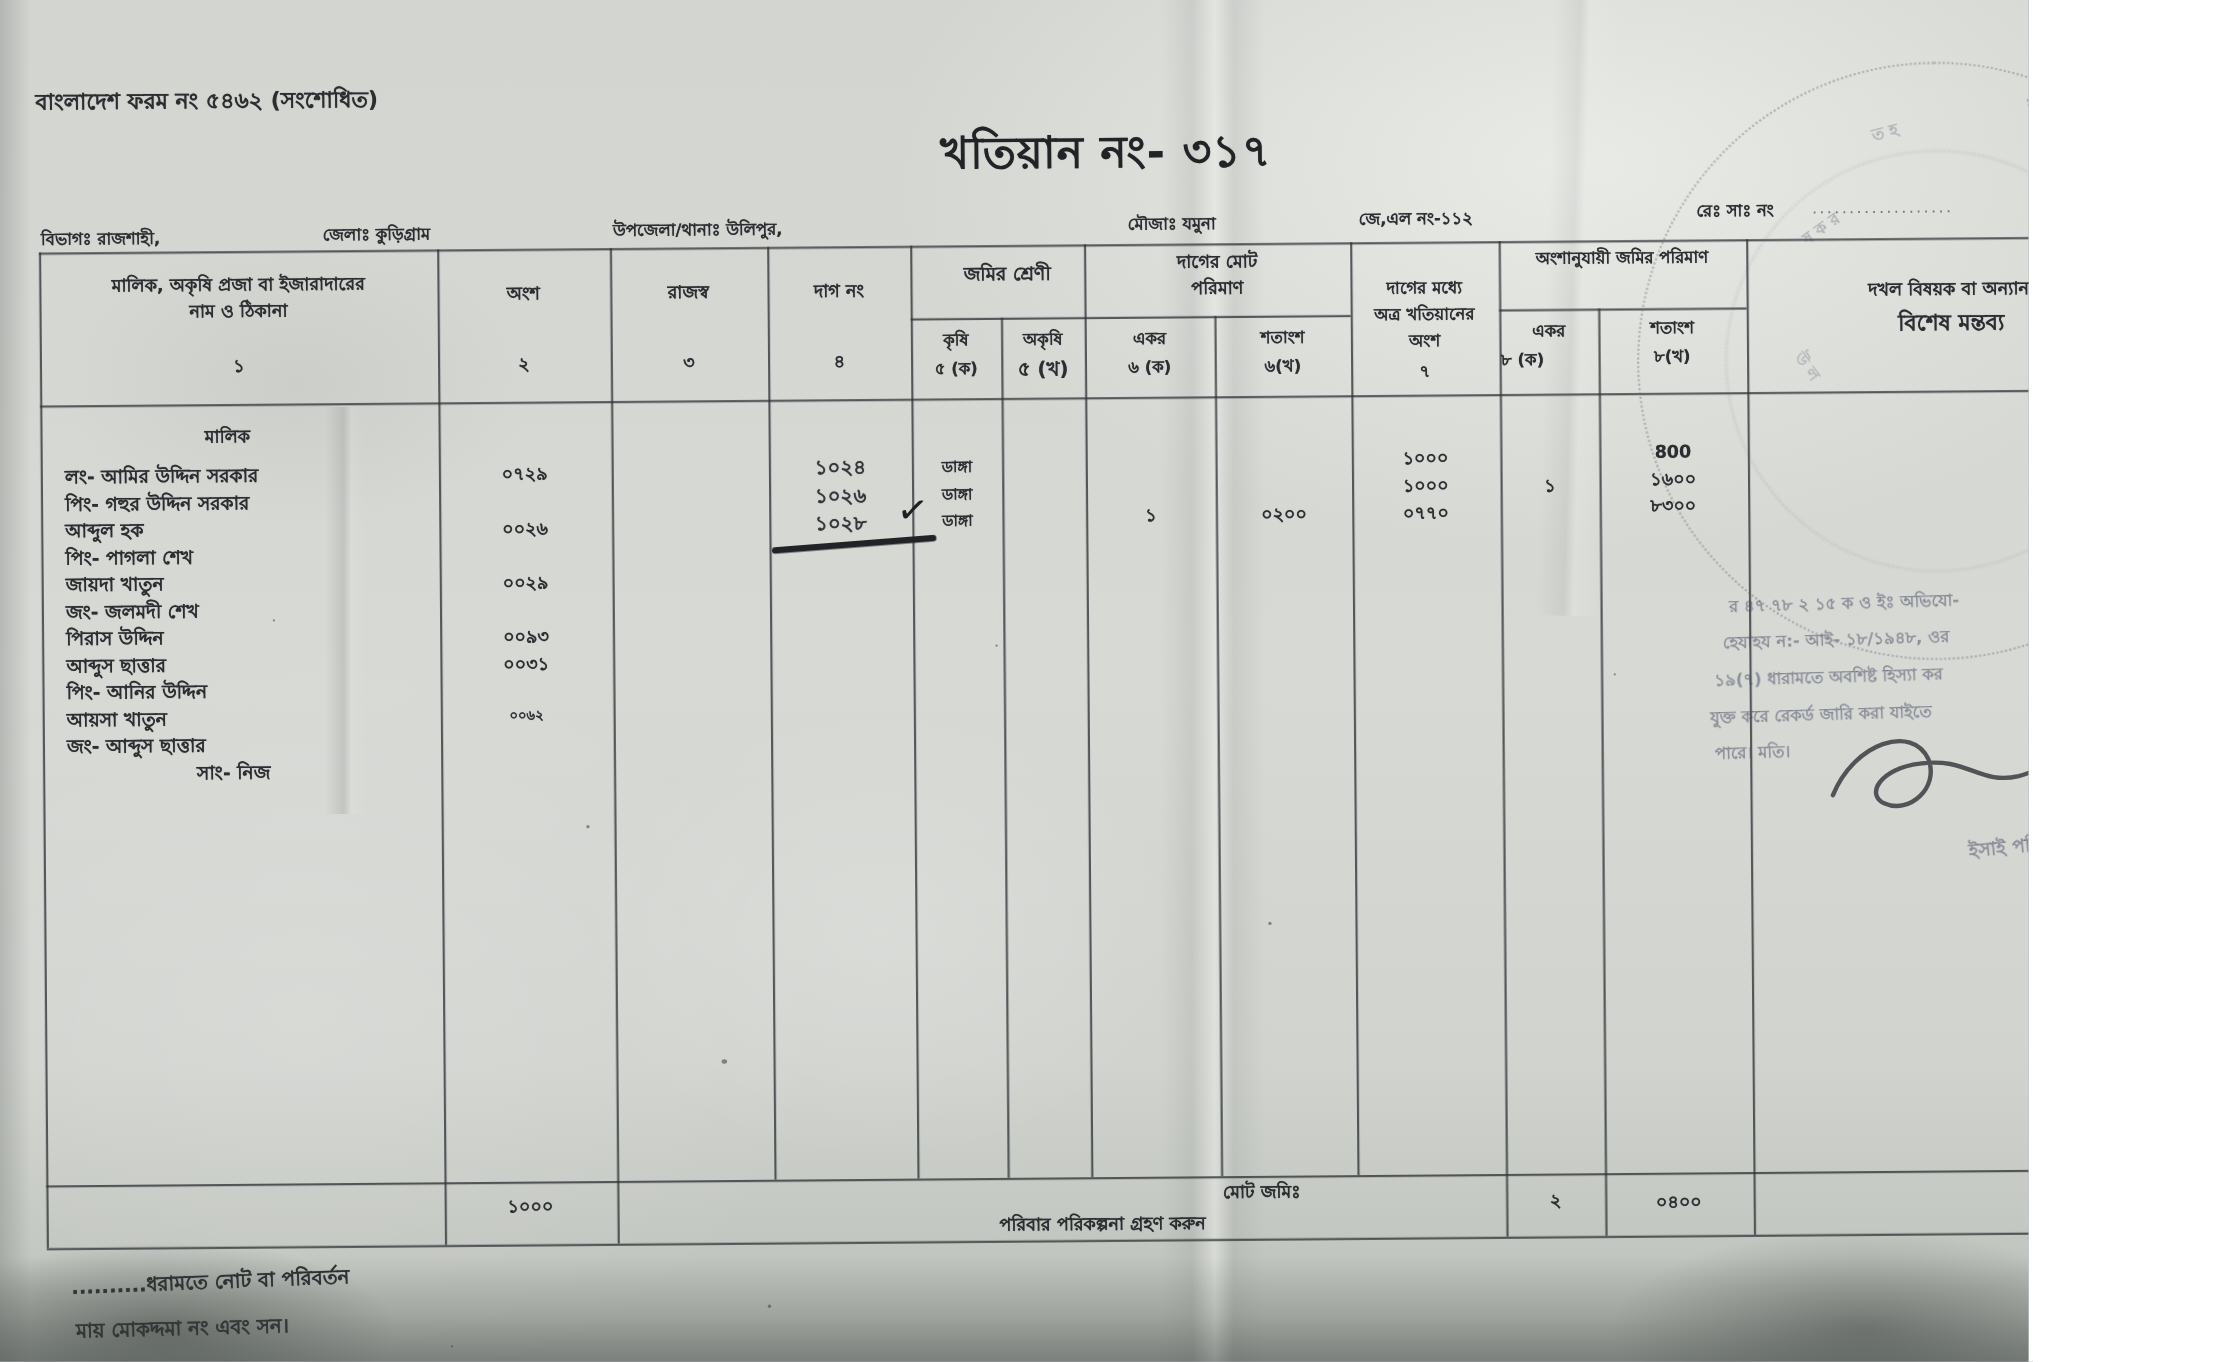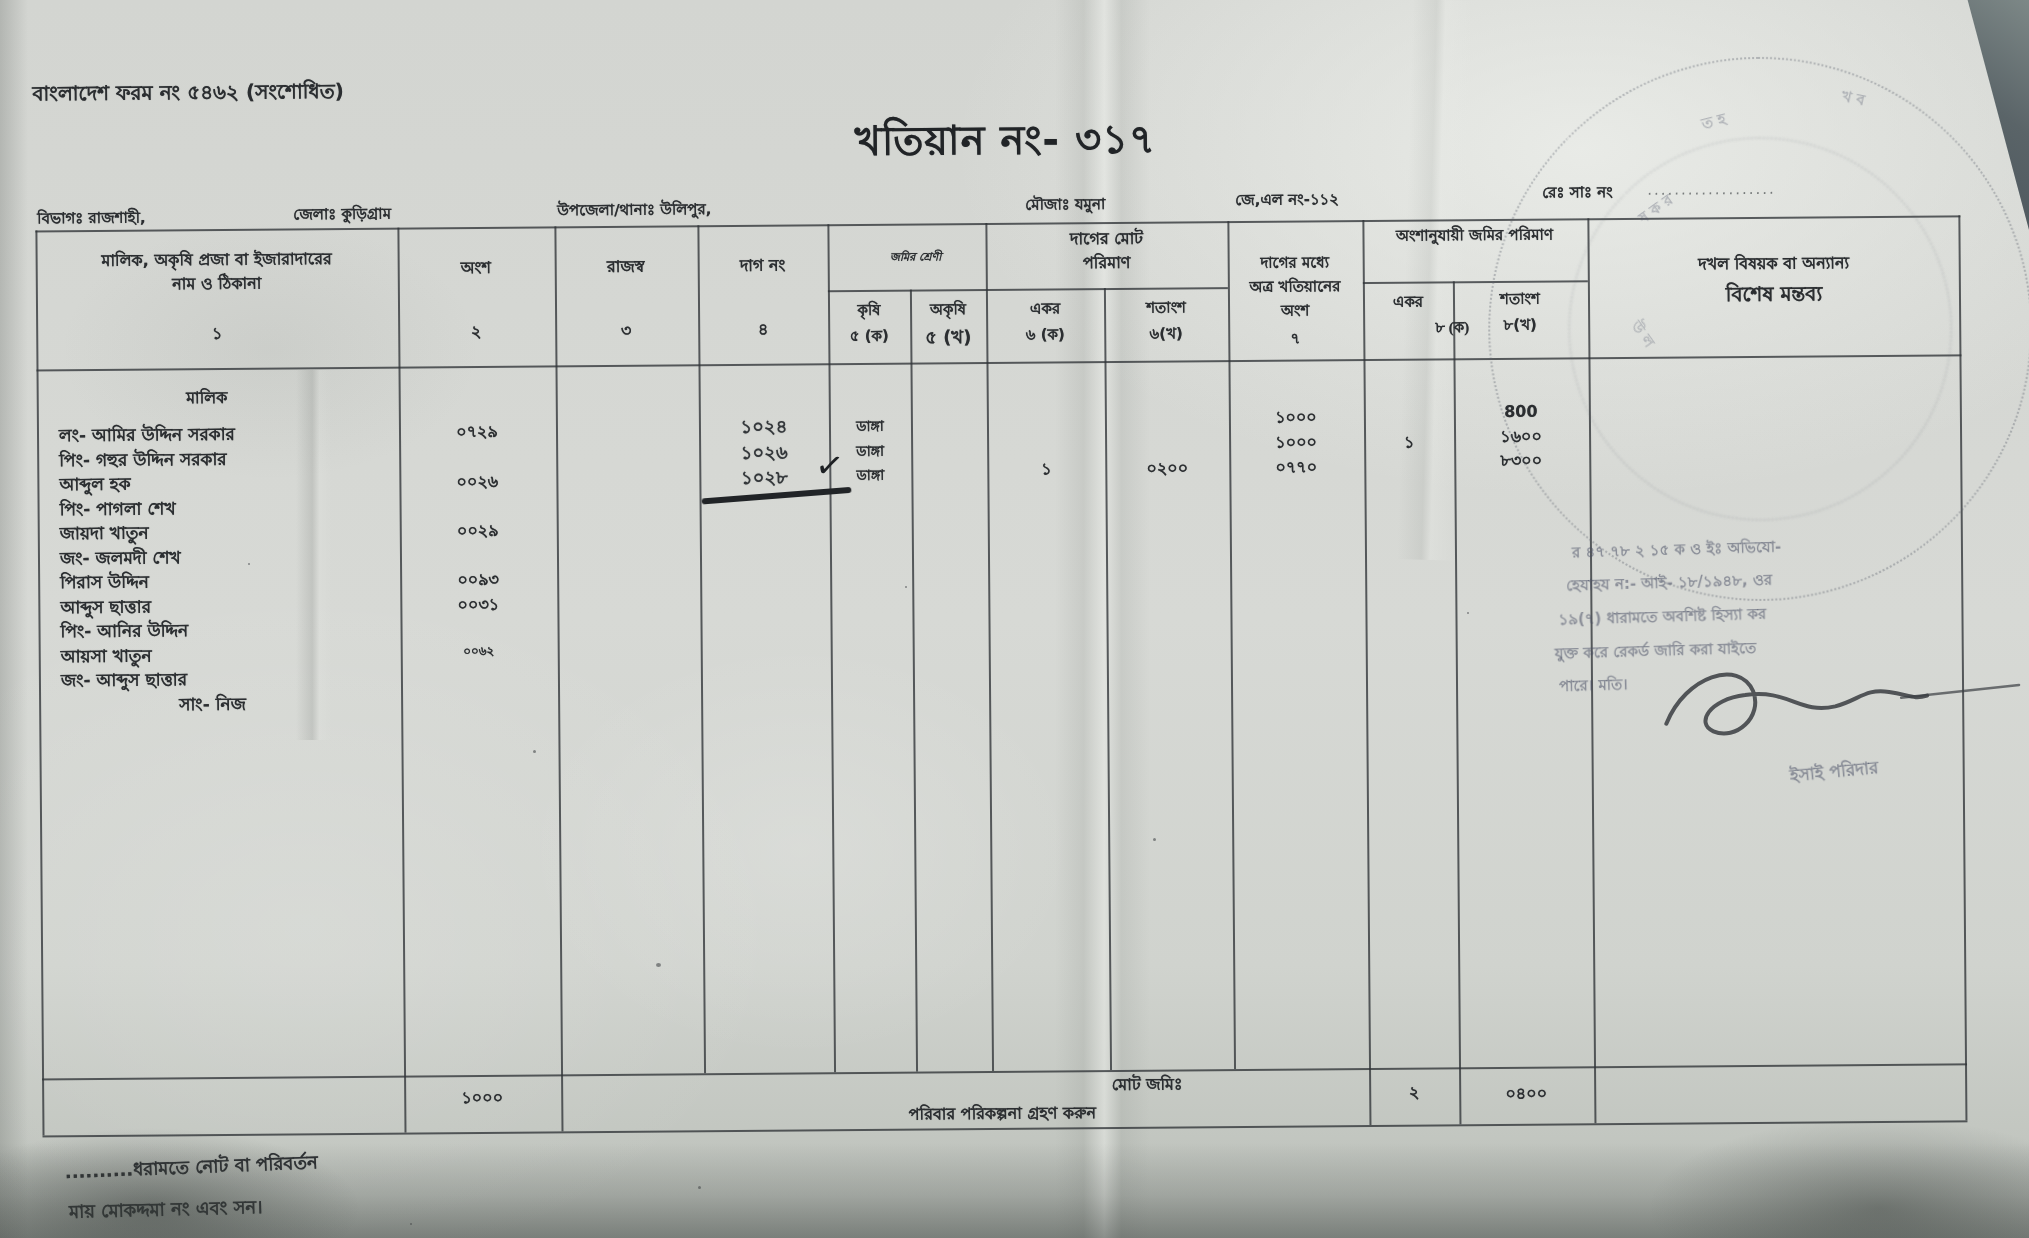--- a/index.html
+++ b/index.html
@@ -1,16 +1,16 @@
 <!DOCTYPE html>
 <html><head>
 <meta charset="utf-8">
 <style>
   html,body{margin:0;padding:0;}
-  #photo{position:relative;width:2029px;height:1238px;overflow:hidden;
+  #photo{position:relative;width:1844px;height:1238px;overflow:hidden;
     background:#6b7377;font-family:"DejaVu Sans","Liberation Sans",sans-serif;}
   
   #paper{position:absolute;inset:0;
     background:
       radial-gradient(ellipse 900px 500px at 78% 12%, rgba(238,240,236,.8), rgba(238,240,236,0) 70%),
       radial-gradient(ellipse 700px 500px at 15% 75%, rgba(255,255,255,.14), rgba(255,255,255,0) 70%),
       linear-gradient(180deg,#d3d5d1 0%,#d7d9d5 50%,#d0d3ce 78%,#c2c6c0 92%,#aeb3ad 100%);}
   .crease,.shadow,.blob{position:absolute;pointer-events:none;}
   .speck{position:absolute;border-radius:50%;background:#3a3d40;opacity:.55;filter:blur(.4px);}
   
@@ -85,41 +85,41 @@
 
       <div class="t c scan" style="left:440px;top:32px;font-size:16px;">অংশ</div>
       <div class="t c scan" style="left:440px;top:96px;font-size:16px;">২</div>
 
       <div class="t c scan" style="left:590px;top:32px;font-size:16px;">রাজস্ব</div>
       <div class="t c scan" style="left:590px;top:96px;font-size:16px;">৩</div>
 
       <div class="t c scan" style="left:727px;top:32px;font-size:16px;">দাগ নং</div>
       <div class="t c scan" style="left:727px;top:96px;font-size:16px;">৪</div>
 
-      <div class="t c scan" style="left:880px;top:28px;font-size:11px;font-style:italic;">জমির শ্রেণী</div>
+      <div class="t c scan" style="left:880px;top:18px;font-size:17px;">জমির শ্রেণী</div>
       <div class="t c scan" style="left:833px;top:78px;font-size:15px;">কৃষি</div>
       <div class="t c scan" style="left:833px;top:104px;font-size:15px;">৫ (ক)</div>
       <div class="t c scan" style="left:912px;top:78px;font-size:15px;">অকৃষি</div>
       <div class="t c scan" style="left:912px;top:104px;font-size:18px;">৫ (খ)</div>
 
       <div class="t c scan" style="left:1071px;top:8px;font-size:16px;">দাগের মোট</div>
       <div class="t c scan" style="left:1071px;top:32px;font-size:16px;">পরিমাণ</div>
       <div class="t c scan" style="left:1009px;top:78px;font-size:15px;">একর</div>
       <div class="t c scan" style="left:1009px;top:104px;font-size:15px;">৬ (ক)</div>
       <div class="t c scan" style="left:1130px;top:78px;font-size:15px;">শতাংশ</div>
       <div class="t c scan" style="left:1130px;top:104px;font-size:15px;">৬(খ)</div>
 
       <div class="t c scan" style="left:1259px;top:34px;font-size:15px;">দাগের মধ্যে</div>
       <div class="t c scan" style="left:1259px;top:58px;font-size:15px;">অত্র খতিয়ানের</div>
       <div class="t c scan" style="left:1259px;top:82px;font-size:15px;">অংশ</div>
       <div class="t c scan" style="left:1259px;top:110px;font-size:15px;">৭</div>
 
       <div class="t c scan" style="left:1439px;top:8px;font-size:15px;">অংশানুযায়ী জমির পরিমাণ</div>
       <div class="t c scan" style="left:1372px;top:74px;font-size:15px;">একর</div>
-      <div class="t c scan" style="left:1416px;top:100px;font-size:15px;font-family:Liberation Serif, serif;">৮ (ক)</div>
+      <div class="t c scan" style="left:1348px;top:100px;font-size:15px;">৮ (ক)</div>
       <div class="t c scan" style="left:1484px;top:72px;font-size:15px;">শতাংশ</div>
       <div class="t c scan" style="left:1484px;top:98px;font-size:15px;">৮(খ)</div>
 
       <div class="t c scan" style="left:1738px;top:38px;font-size:16px;">দখল বিষয়ক বা অন্যান্য</div>
       <div class="t c scan" style="left:1738px;top:66px;font-size:20px;">বিশেষ মন্তব্য</div>
 
       <div class="t c scan" style="left:170px;top:160px;font-size:16px;">মালিক</div>
 
       <div class="t scan" style="left:22px;top:196px;font-size:17px;">লং- আমির উদ্দিন সরকার</div>
       <div class="t scan" style="left:22px;top:221px;font-size:17px;">পিং- গহুর উদ্দিন সরকার</div>

